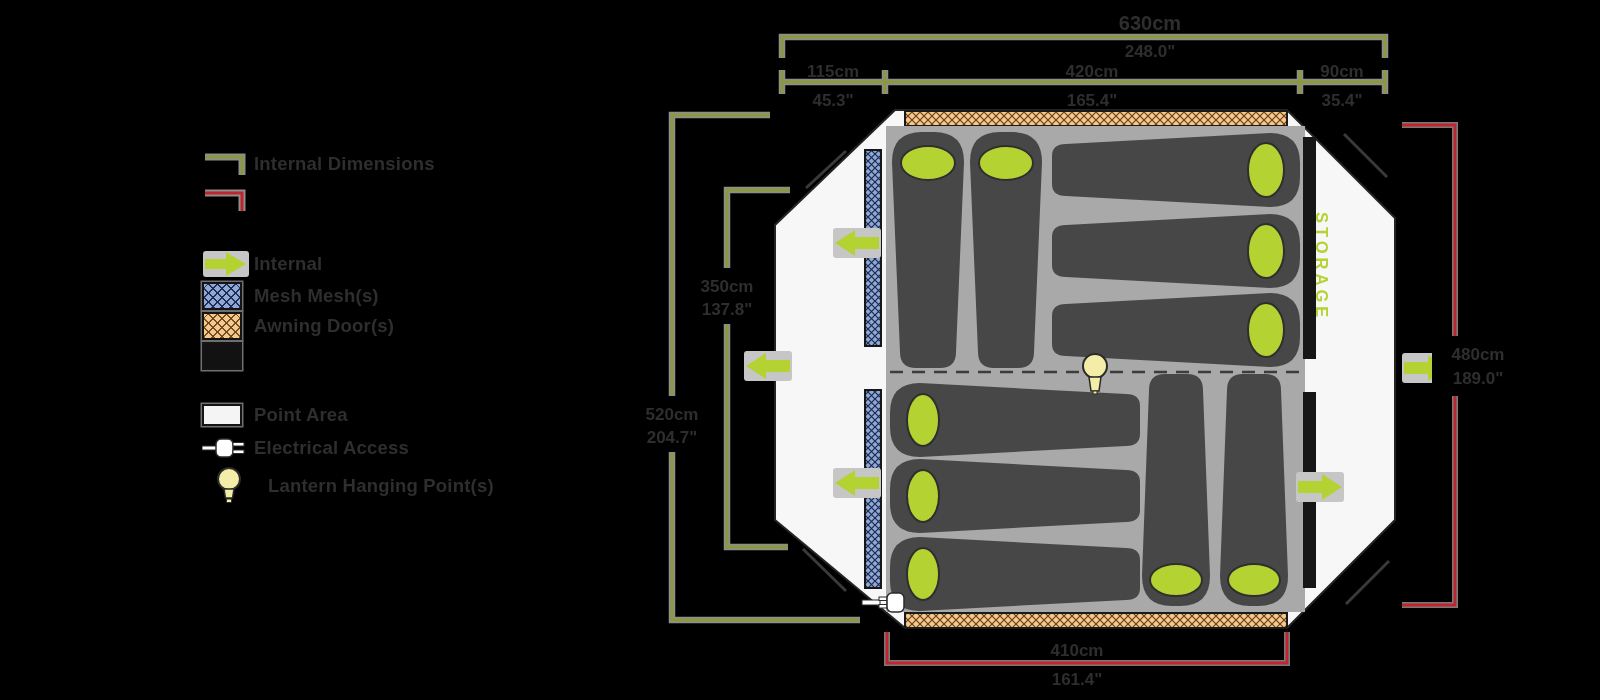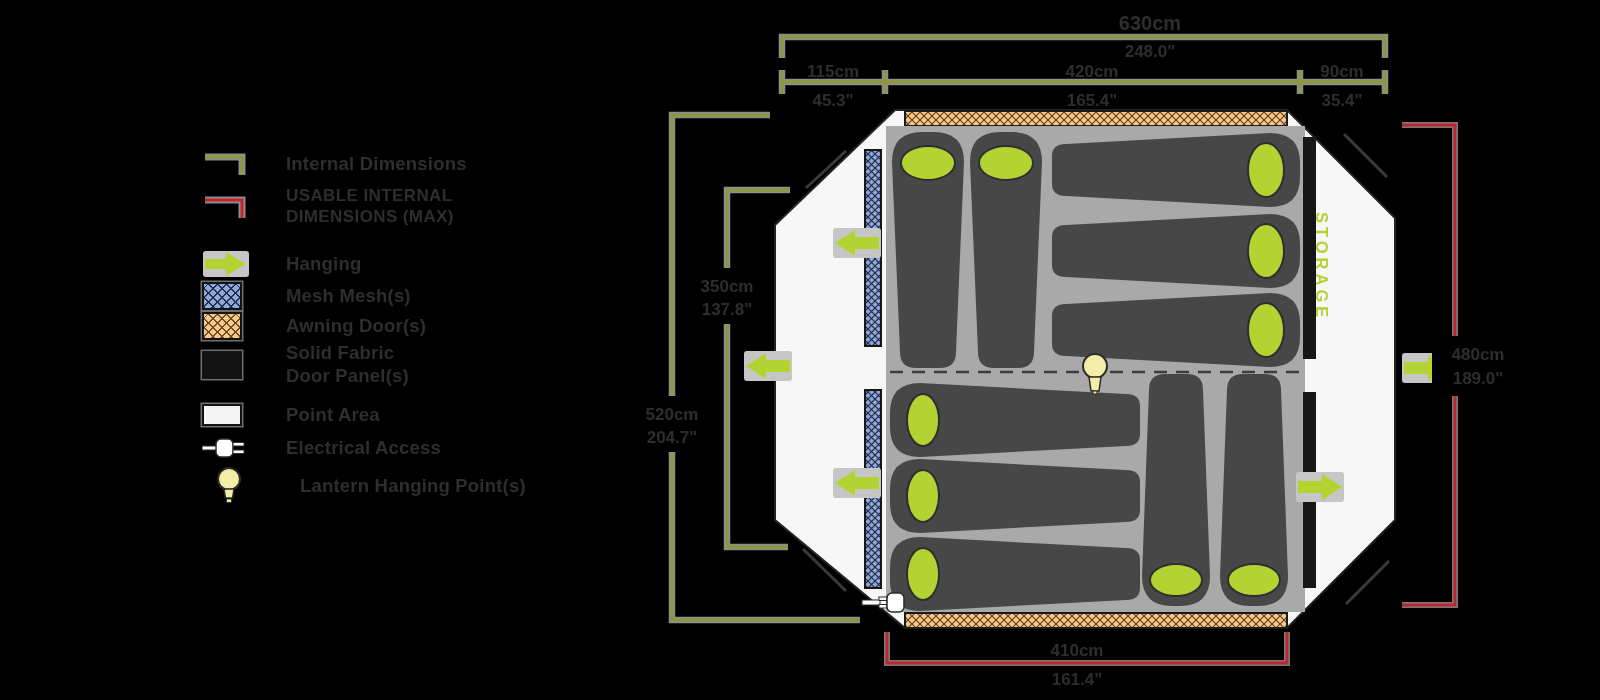--- a/index.html
+++ b/index.html
@@ -8,21 +8,21 @@
     background:#000;
     font-family:"Liberation Sans", sans-serif;
     overflow:hidden;
     position:relative;
   }
   .legend { position:absolute; left:202px; top:0; width:360px; height:700px; }
   .lrow { position:absolute; display:flex; align-items:center; }
   .licon { width:52px; flex:0 0 52px; display:flex; align-items:center; }
   .ltext {
     color:#2e2e2e; font-weight:bold; font-size:18.5px;
-    line-height:1.22; letter-spacing:.2px; white-space:nowrap;margin-left:32px;
+    line-height:1.22; letter-spacing:.2px; white-space:nowrap;
   }
   .ltext.caps { font-size:17px; letter-spacing:.4px; }
   .sw { width:36px; height:24px; border:2px solid #141414; box-shadow:0 0 0 1.5px #6f6f6f; }
   .sw-blue {
     background-color:#8fa8d8;
     background-image:
       repeating-linear-gradient(45deg,  rgba(26,40,74,.95) 0 1.3px, transparent 1.3px 6.5px),
       repeating-linear-gradient(-45deg, rgba(26,40,74,.95) 0 1.3px, transparent 1.3px 6.5px);
   }
   .sw-orange {
@@ -53,58 +53,50 @@
     <div class="ltext"><span>Internal Dimensions</span></div>
   </div>
 
   <div class="lrow" style="top:186px">
     <span class="licon">
       <svg width="46" height="28">
           <path d="M3,7 H40 V25" fill="none" stroke="#8e8e8e" stroke-width="7"></path>
           <path d="M3,7 H40 V25" fill="none" stroke="#c0242e" stroke-width="3"></path>
         </svg>
     </span>
-    <div class="ltext caps">
-      <span style="display:block">USABLE INTERNAL</span>
-      <span style="display:block">DIMENSIONS (MAX)</span>
-    </div>
   </div>
 
   <div class="lrow" style="top:248px">
     <span class="licon">
       <svg width="48" height="32">
           <rect x="1" y="3" width="46" height="26" rx="3" fill="#c6c6c6"></rect>
           <polygon points="44,16 24,4 24,11 3,11 3,21 24,21 24,28" fill="#b4d333"></polygon>
         </svg>
     </span>
-    <div class="ltext"><span>Hanging</span></div>
+    <div class="ltext"><span>Internal</span></div>
   </div>
 
   <div class="lrow" style="top:282px">
     <span class="licon">
         <span class="sw sw-blue"></span>
       </span>
     <div class="ltext"><span>Mesh Mesh(s)</span></div>
   </div>
 
   <div class="lrow" style="top:312px">
     <span class="licon">
         <span class="sw sw-orange"></span>
       </span>
     <div class="ltext"><span>Awning Door(s)</span></div>
   </div>
 
   <div class="lrow" style="top:342px">
     <span class="licon">
         <span class="sw sw-black"></span>
       </span>
-    <div class="ltext">
-      <span style="display:block">Solid Fabric</span>
-      <span style="display:block">Door Panel(s)</span>
-    </div>
   </div>
 
 
   <div class="lrow" style="top:404px">
     <span class="licon">
         <span class="sw sw-white" style="height:18px"></span>
       </span>
     <div class="ltext"><span>Point Area</span></div>
   </div>
 

